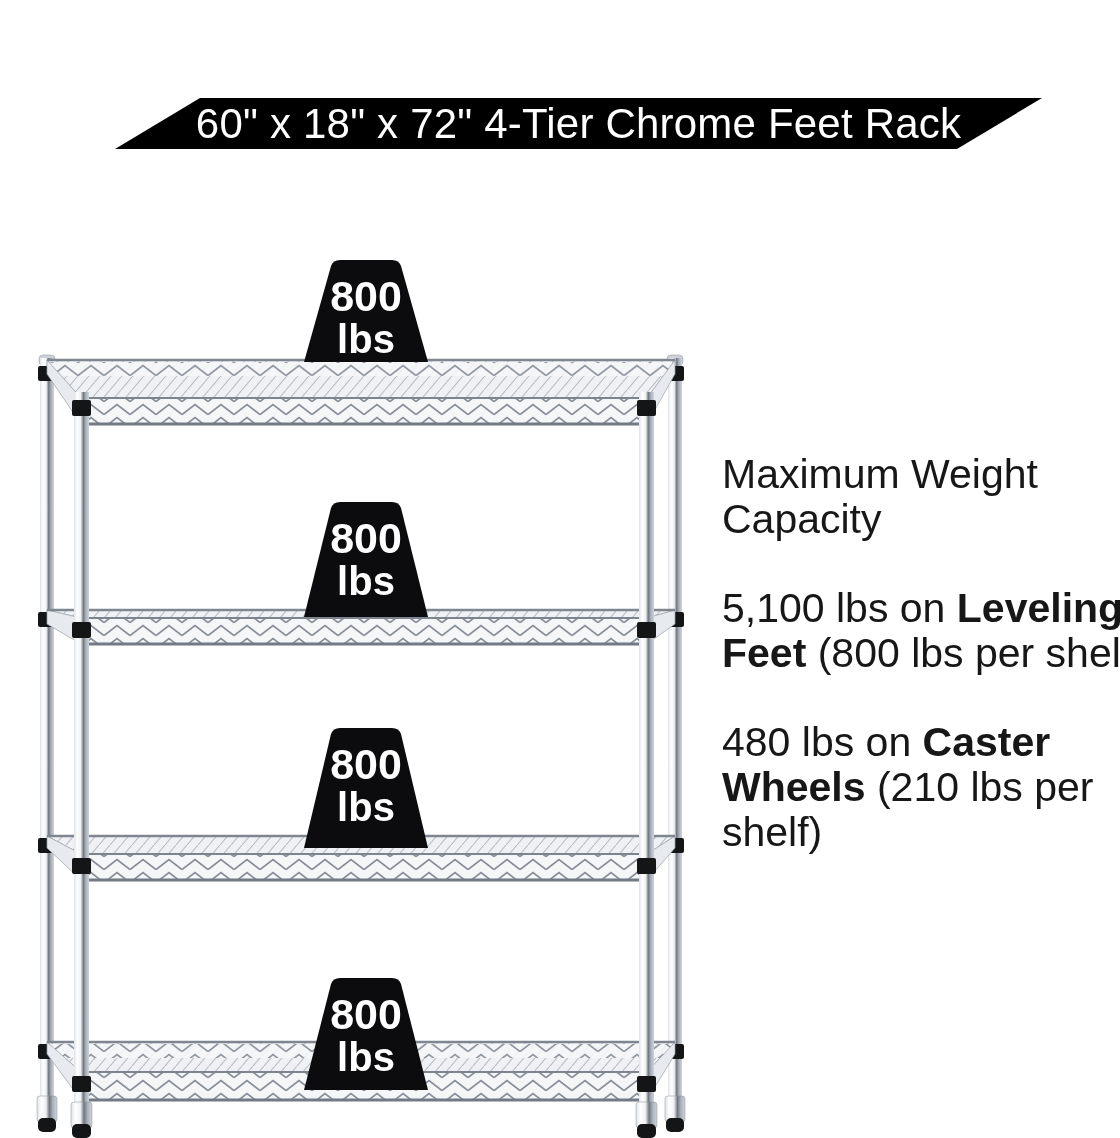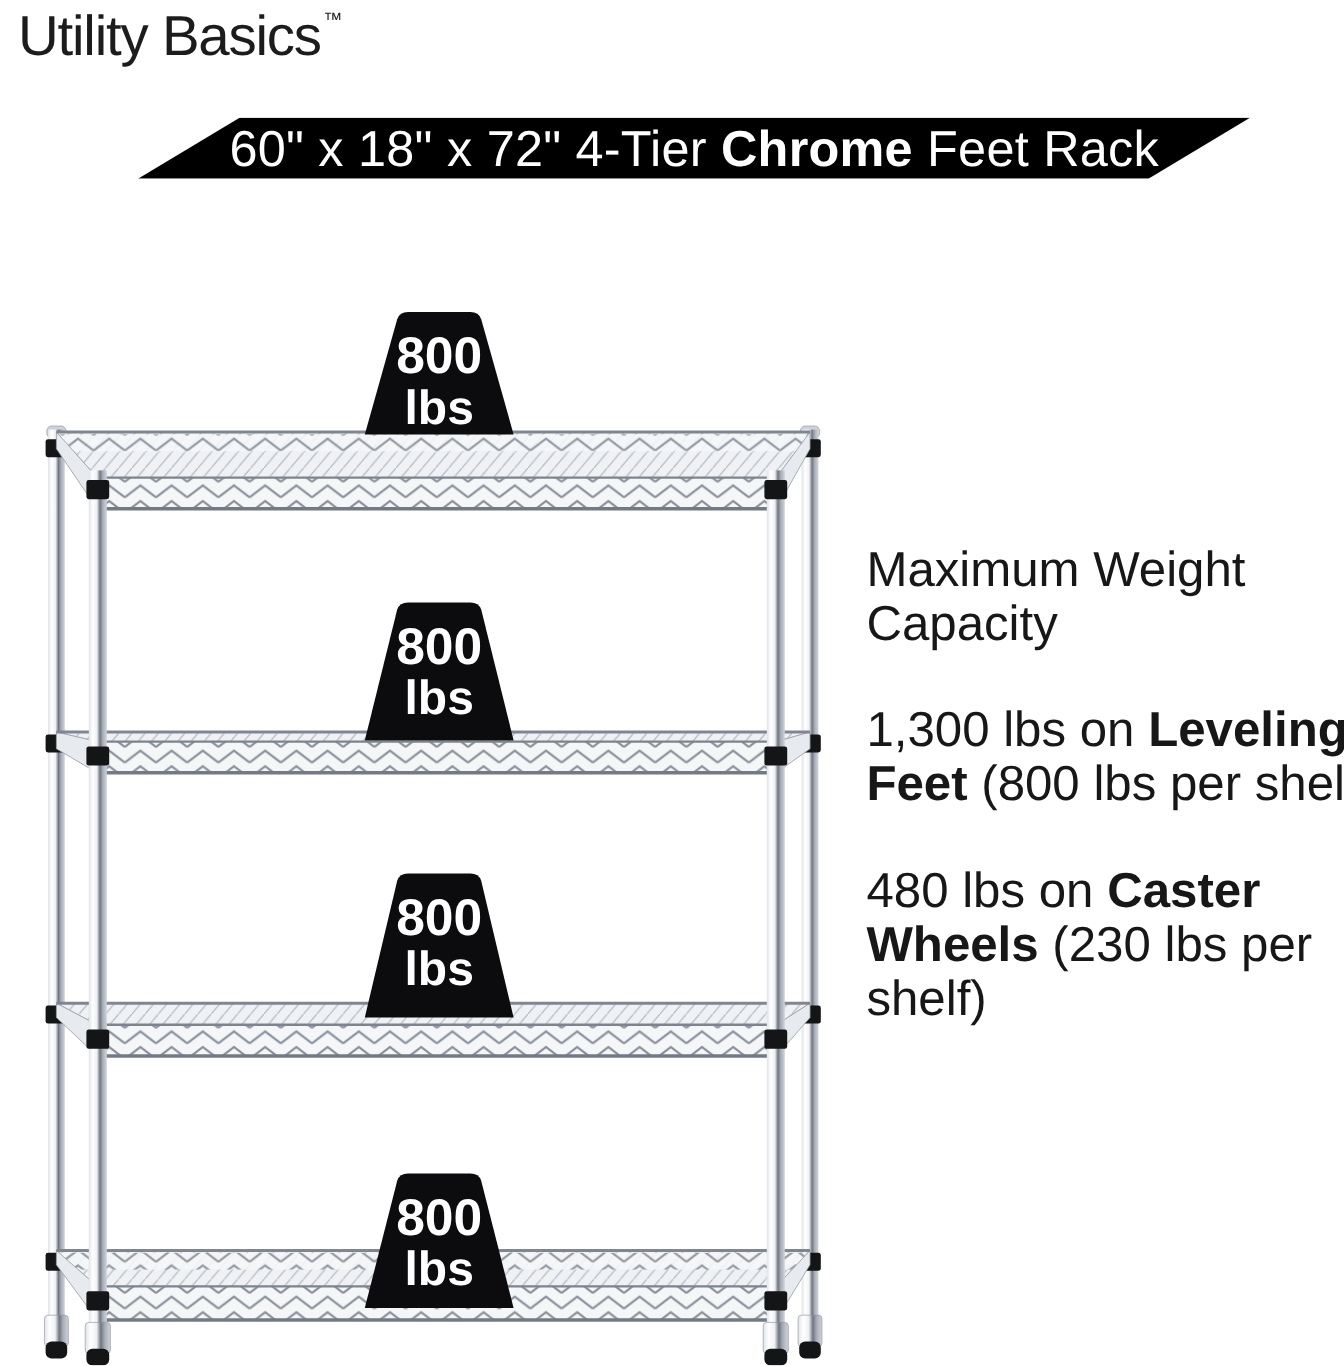--- a/index.html
+++ b/index.html
@@ -24,43 +24,41 @@
   .banner {
     position: absolute; left: 115px; top: 98px;
     width: 927px; height: 51px;
     background: #000000;
     clip-path: polygon(85px 0%, 100% 0%, calc(100% - 85px) 100%, 0% 100%);
     display: flex; align-items: center; justify-content: center;
   }
   .banner-text {
     color: #ffffff; font-size: 42px; letter-spacing: 0.2px; white-space: nowrap;
   }
-  .banner-text .bold { font-weight: bold; }
+  .banner-text .bold { font-weight: normal; }
 
   
   .rack { position: absolute; left: 0; top: 250px; }
   .wnum  { font: bold 43px "Liberation Sans", sans-serif; fill: #ffffff; text-anchor: middle; }
   .wunit { font: bold 40px "Liberation Sans", sans-serif; fill: #ffffff; text-anchor: middle; }
 
   
   .info {
     position: absolute; left: 722px; top: 452px; width: 436px;
     color: #171717; font-size: 41px; line-height: 45px;
   }
   .info h2 { margin: 0 0 44px 0; font-size: 41px; line-height: 45px; font-weight: 400; }
   .info p  { margin: 0 0 44px 0; }
   .info b  { font-weight: bold; }
 </style>
 </head>
 <body>
 
 <div class="page">
 
-  <header class="brand"><span>Utility Basics</span><span class="tm">™</span>
-  </header>
 
   <div class="banner">
     <div class="banner-text"><span>60" x 18" x 72" 4-Tier </span><span class="bold">Chrome</span><span> Feet Rack</span></div>
   </div>
 
   <svg class="rack" width="720" height="888" viewBox="0 250 720 888" aria-hidden="true">
     <defs>
       <linearGradient id="chrome" x1="0" y1="0" x2="1" y2="0">
         <stop offset="0" stop-color="#dfe3e8"></stop>
         <stop offset="0.22" stop-color="#ffffff"></stop>
@@ -178,17 +176,17 @@
     </g>
     <g>
       <path d="M304 1090 L331 984 Q333 978 340 978 L392 978 Q399 978 401 984 L428 1090 Z" fill="#0c0c0e"></path>
       <text class="wnum" x="366" y="1029">800</text>
       <text class="wunit" x="366" y="1071">lbs</text>
     </g>
   </svg>
 
   <section class="info">
     <h2>Maximum Weight Capacity</h2>
-    <p><span>1,300 lbs on </span><b>Leveling Feet</b><span> (800 lbs per shelf)</span></p>
-    <p><span>480 lbs on </span><b>Caster Wheels</b><span> (230 lbs per shelf)</span></p>
+    <p><span>5,100 lbs on </span><b>Leveling Feet</b><span> (800 lbs per shelf)</span></p>
+    <p><span>480 lbs on </span><b>Caster Wheels</b><span> (210 lbs per shelf)</span></p>
   </section>
 
 </div>
 
 </body></html>

